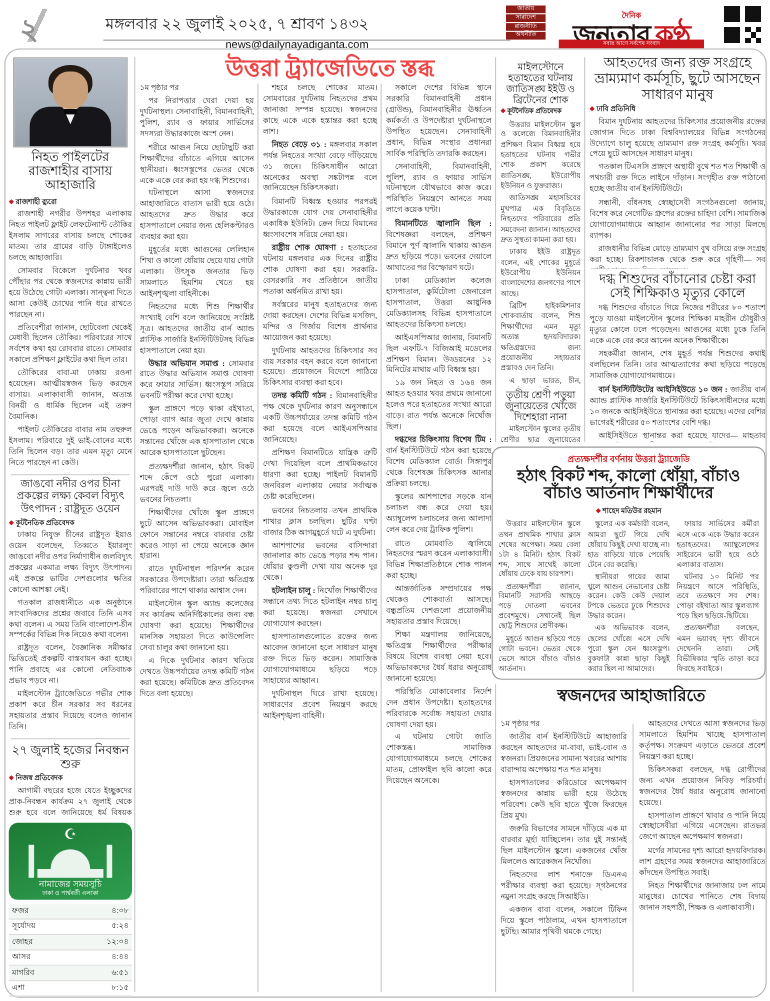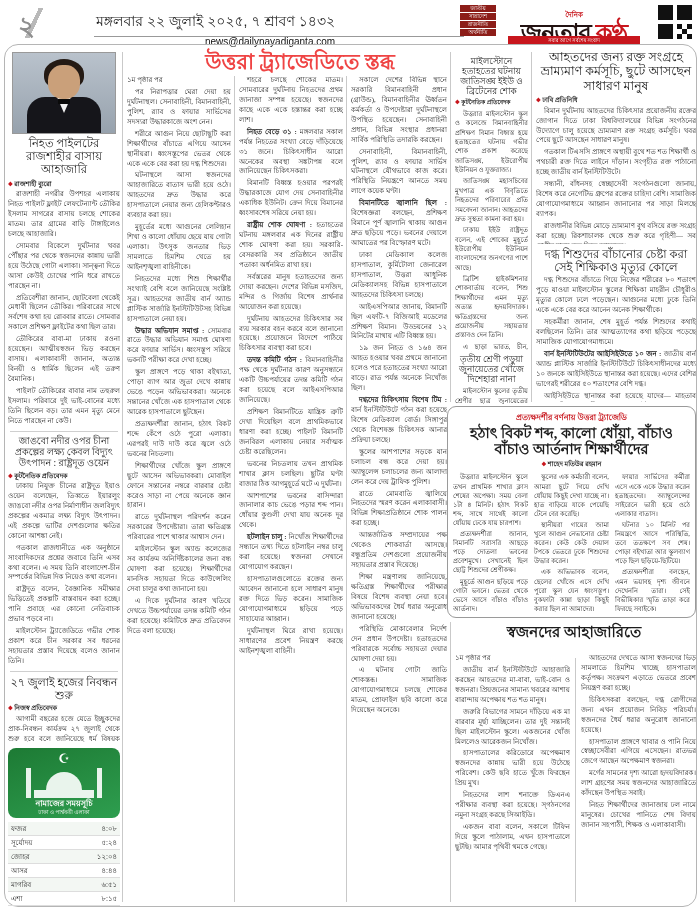--- a/index.html
+++ b/index.html
@@ -59,21 +59,21 @@
   .r3head{position:absolute;left:452px;top:620px;width:244px;text-align:center;font-size:15px;font-weight:bold;}
   
   .prayer{position:absolute;left:8px;top:748px;width:112px;height:70px;border-radius:8px;
       background:linear-gradient(160deg,#1d7a34,#2e9e4f);color:#fff;text-align:center;overflow:hidden;
       font-family:"Liberation Sans",sans-serif;}
   .prayer .cres{font-size:13px;line-height:14px;margin-top:4px;}
   .prayer .dome{position:absolute;left:38px;top:24px;width:36px;height:18px;background:#fff;border-radius:18px 18px 0 0;opacity:.9;}
   .prayer .base{position:absolute;left:26px;top:42px;width:60px;height:8px;background:#fff;opacity:.9;}
   .prayer .min1,.prayer .min2{position:absolute;top:20px;width:5px;height:30px;background:#fff;opacity:.9;}
   .prayer .min1{left:18px;} .prayer .min2{right:18px;}
-  .prayer .ptitle{position:absolute;left:0;bottom:8px;width:100%;font-size:8px;font-weight:bold;}
+  .prayer .ptitle{position:absolute;left:0;bottom:8px;width:100%;font-size:8px;font-weight:normal;}
   .prayer .psub{position:absolute;left:0;bottom:1px;width:100%;font-size:5.5px;}
   .ptable{position:absolute;left:8px;top:822px;width:112px;font-family:"Liberation Sans",sans-serif;}
   .ptable .row{display:flex;justify-content:space-between;font-size:7px;line-height:13px;border-bottom:1px solid #ddd;padding:0 3px;}
   .ptable .row:nth-child(odd){background:#f3f7f3;}
 </style>
 </head>
 <body>
 
 <div id="page">
 
@@ -298,22 +298,22 @@
           <p>প্রত্যক্ষদর্শীরা বলছেন, এমন ভয়াবহ দৃশ্য জীবনে দেখেননি তারা। সেই বিভীষিকার স্মৃতি তাড়া করে ফিরছে সবাইকে।</p>
         </div>
     </div>
   </div>
 
   <div class="r3head">স্বজনদের আহাজারিতে</div>
   <div class="col" style="left:455px;top:654px;width:115px;height:248px">
     <div class="contd">১ম পৃষ্ঠার পর</div>
     <div>
         <p>জাতীয় বার্ন ইনস্টিটিউটে আহাজারি করছেন আহতদের মা-বাবা, ভাই-বোন ও স্বজনরা। প্রিয়জনের সামান্য খবরের আশায় বারান্দায় অপেক্ষায় শত শত মানুষ।</p>
+        <p>হাসপাতালের করিডোরে অপেক্ষমাণ স্বজনদের কান্নায় ভারী হয়ে উঠেছে পরিবেশ। কেউ ছবি হাতে খুঁজে ফিরছেন প্রিয় মুখ।</p>
         <p>জরুরি বিভাগের সামনে দাঁড়িয়ে এক মা বারবার মূর্ছা যাচ্ছিলেন। তার দুই সন্তানই ছিল মাইলস্টোন স্কুলে। একজনের খোঁজ মিললেও আরেকজন নিখোঁজ।</p>
-        <p>হাসপাতালের করিডোরে অপেক্ষমাণ স্বজনদের কান্নায় ভারী হয়ে উঠেছে পরিবেশ। কেউ ছবি হাতে খুঁজে ফিরছেন প্রিয় মুখ।</p>
         <p>নিহতদের লাশ শনাক্তে ডিএনএ পরীক্ষার ব্যবস্থা করা হয়েছে। স্গঠনগের নমুনা সংগ্রহ করছে সিআইডি।</p>
         <p>একজন বাবা বলেন, সকালে টিফিন দিয়ে স্কুলে পাঠালাম, এখন হাসপাতালে ছুটছি। আমার পৃথিবী থমকে গেছে।</p>
       </div>
   </div>
   <div class="col" style="left:581px;top:654px;width:115px;height:248px">
     <div>
         <p>আহতদের দেখতে আসা স্বজনদের ভিড় সামলাতে হিমশিম খাচ্ছে হাসপাতাল কর্তৃপক্ষ। সংক্রমণ এড়াতে ভেতরে প্রবেশ নিয়ন্ত্রণ করা হচ্ছে।</p>
         <p>চিকিৎসকরা বলছেন, দগ্ধ রোগীদের জন্য এখন প্রয়োজন নিবিড় পরিচর্যা। স্বজনদের ধৈর্য ধরার অনুরোধ জানানো হয়েছে।</p>
         <p>হাসপাতাল প্রাঙ্গণে খাবার ও পানি নিয়ে স্বেচ্ছাসেবীরা এগিয়ে এসেছেন। রাতভর জেগে আছেন অপেক্ষমাণ স্বজনরা।</p>
         <p>মর্গের সামনের দৃশ্য আরো হৃদয়বিদারক। লাশ গ্রহণের সময় স্বজনদের আহাজারিতে কাঁদছেন উপস্থিত সবাই।</p>

